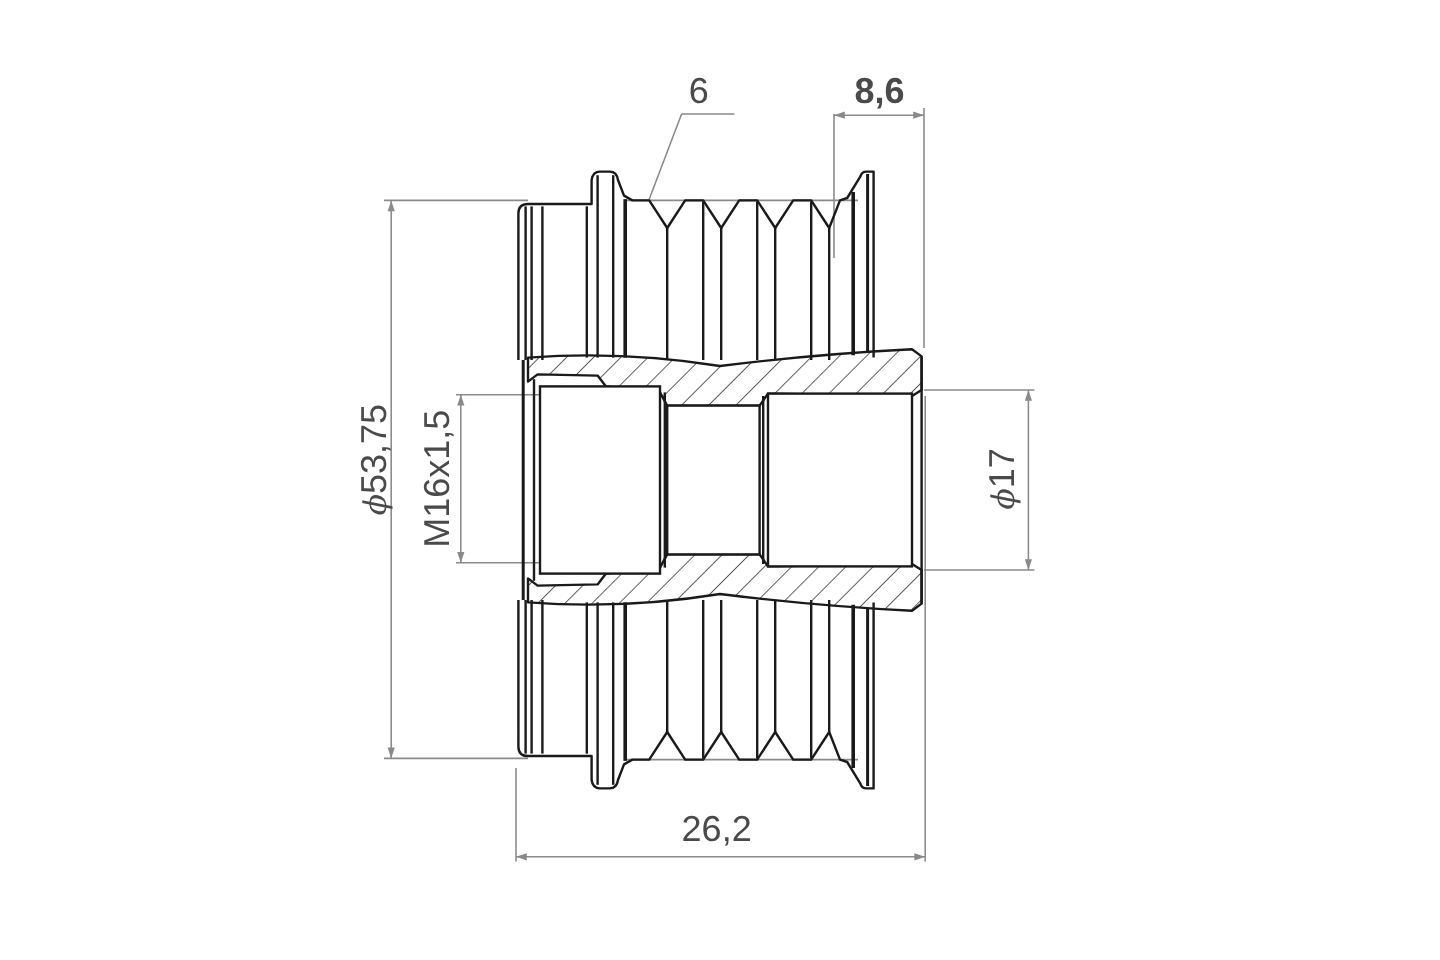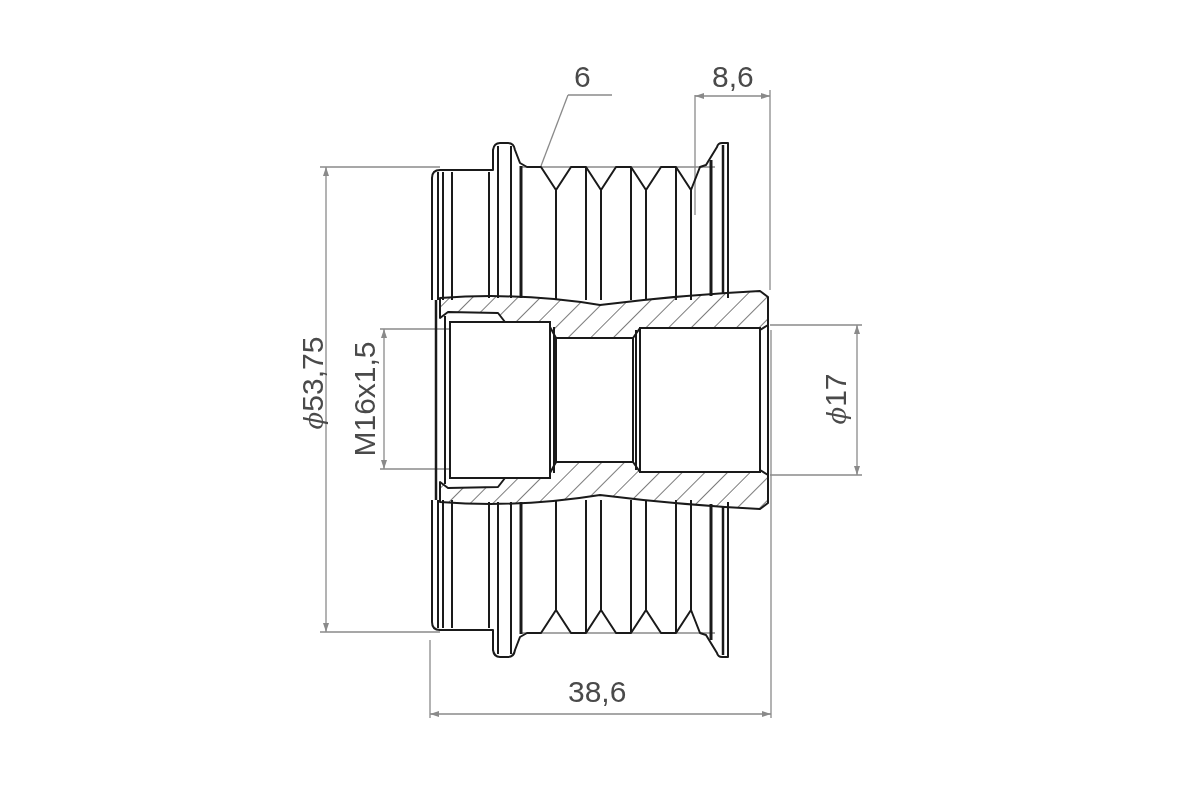--- a/index.html
+++ b/index.html
@@ -121,22 +121,22 @@
     <line x1="554" y1="327" x2="554" y2="473"></line>
     <line x1="636" y1="330" x2="636" y2="470"></line>
     <line x1="445" y1="316" x2="445" y2="484"></line>
     <line x1="436" y1="300" x2="436" y2="500" stroke-width="2.5"></line>
   </g>
 
   <line x1="768" y1="297" x2="768" y2="503" stroke="#1a1a1a" stroke-width="2"></line>
 </svg>
 
 <div class="dimtext" style="left:574px; top:62px;"><span>6</span></div>
-<div class="dimtext" style="left:712px; top:62px;"><span>8,6</span></div>
-<div class="dimtext" style="left:568px; top:677px;"><span>38,6</span></div>
+<div class="dimtext" style="left:712px; top:62px;font-weight:bold;"><span>8,6</span></div>
+<div class="dimtext" style="left:568px; top:677px;"><span>26,2</span></div>
 
 <div class="dimtext rot" style="left:238px; top:368px; width:150px; text-align:center;">
   <span class="phi">ϕ</span><span>53,75</span>
 </div>
 <div class="dimtext rot" style="left:290px; top:384px; width:150px; text-align:center;">
   <span>M16x1,5</span>
 </div>
 <div class="dimtext rot" style="left:786px; top:384px; width:100px; text-align:center;">
   <span class="phi">ϕ</span><span>17</span>
 </div>

